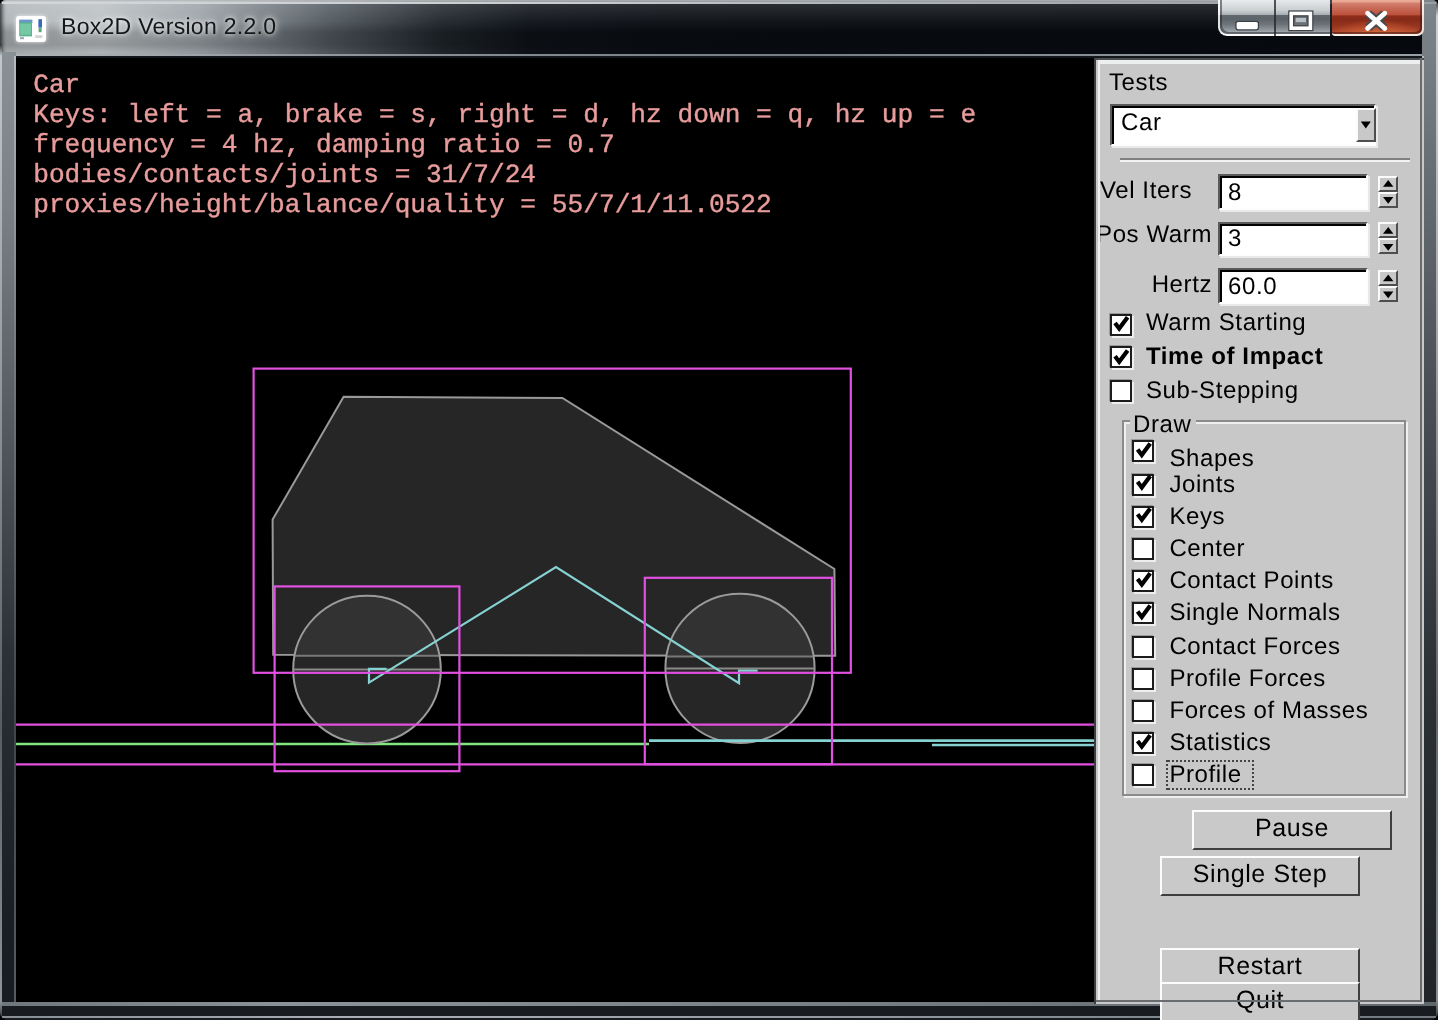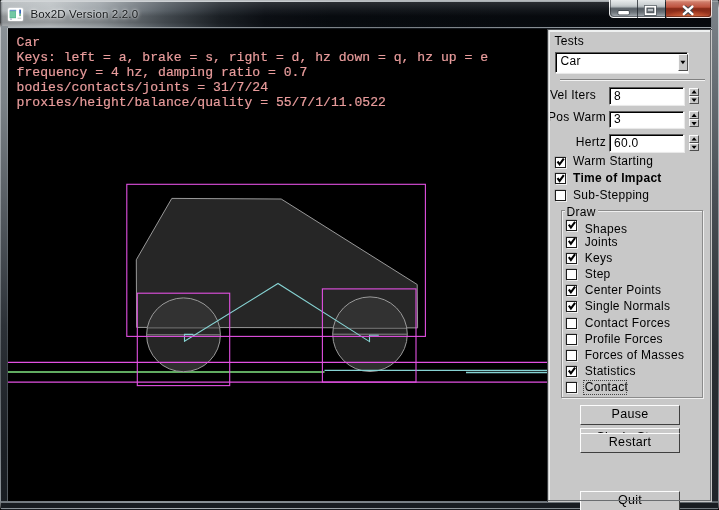--- a/index.html
+++ b/index.html
@@ -231,52 +231,52 @@
       <div class="glabel" style="position:static;">Draw</div>
       </div>
 
     <div class="cb" style="left:566.4px;top:220.4px;"></div>
     <div class="glabel" style="left:584.7px;top:223px;">Shapes</div>
     <div class="cb" style="left:566.4px;top:236.6px;"></div>
     <div class="glabel" style="left:584.7px;top:235.6px;">Joints</div>
     <div class="cb" style="left:566.4px;top:252.8px;"></div>
     <div class="glabel" style="left:584.7px;top:251.8px;">Keys</div>
     <div class="cb" style="left:566.4px;top:269px;"></div>
-    <div class="glabel" style="left:584.7px;top:268px;">Step</div>
+    <div class="glabel" style="left:584.7px;top:268px;">Center</div>
     <div class="cb" style="left:566.4px;top:285.2px;"></div>
-    <div class="glabel" style="left:584.7px;top:284.2px;">Center Points</div>
+    <div class="glabel" style="left:584.7px;top:284.2px;">Contact Points</div>
     <div class="cb" style="left:566.4px;top:301.4px;"></div>
     <div class="glabel" style="left:584.7px;top:300.4px;">Single Normals</div>
     <div class="cb" style="left:566.4px;top:317.6px;"></div>
     <div class="glabel" style="left:584.7px;top:316.6px;">Contact Forces</div>
     <div class="cb" style="left:566.4px;top:333.8px;"></div>
     <div class="glabel" style="left:584.7px;top:332.8px;">Profile Forces</div>
     <div class="cb" style="left:566.4px;top:350px;"></div>
     <div class="glabel" style="left:584.7px;top:349px;">Forces of Masses</div>
     <div class="cb" style="left:566.4px;top:366.2px;"></div>
     <div class="glabel" style="left:584.7px;top:365.2px;">Statistics</div>
     <div class="cb" style="left:566.4px;top:382.4px;"></div>
-    <div class="glabel" style="left:584.7px;top:381.4px;">Contact</div>
+    <div class="glabel" style="left:584.7px;top:381.4px;">Profile</div>
     <div class="abs" style="left:582.5px;top:379.5px;width:42px;height:13px;border:1px dotted #444;"></div>
 
     <svg class="abs" style="left:555.1px;top:156.7px" width="145" height="240" viewBox="0 0 145 240">
       <g stroke="#000" stroke-width="2.1" fill="none">
         <path d="M2.5 4.5 L4.6 7.3 L8.8 1.6"></path>
         <path d="M2.5 21.1 L4.6 23.9 L8.8 18.2"></path>
         <path d="M13.8 67.7 L15.9 70.5 L20.1 64.8"></path>
         <path d="M13.8 83.9 L15.9 86.7 L20.1 81"></path>
         <path d="M13.8 100.1 L15.9 102.9 L20.1 97.2"></path>
         <path d="M13.8 132.5 L15.9 135.3 L20.1 129.6"></path>
         <path d="M13.8 148.7 L15.9 151.5 L20.1 145.8"></path>
         <path d="M13.8 213.5 L15.9 216.3 L20.1 210.6"></path>
       </g>
     </svg>
 
-    <div class="btn" style="top:405px;">Pause</div>
+    <div class="btn" style="top:405px;margin-left:16px;">Pause</div>
     <div class="btn" style="top:428.2px;">Single Step</div>
-    <div class="btn" style="top:433px;text-align:center;">Restart</div>
+    <div class="btn" style="top:474px;text-align:center;">Restart</div>
     <div class="btn" style="top:474.6px;margin-top:16px;">Quit</div>
   </div>
   <div class="abs" id="panelhl"></div>
   <div class="abs" id="panelht"></div>
   <div class="abs" id="panelsr"></div>
   <div class="abs" id="panelsb"></div>
 </div>
 
 </body></html>

